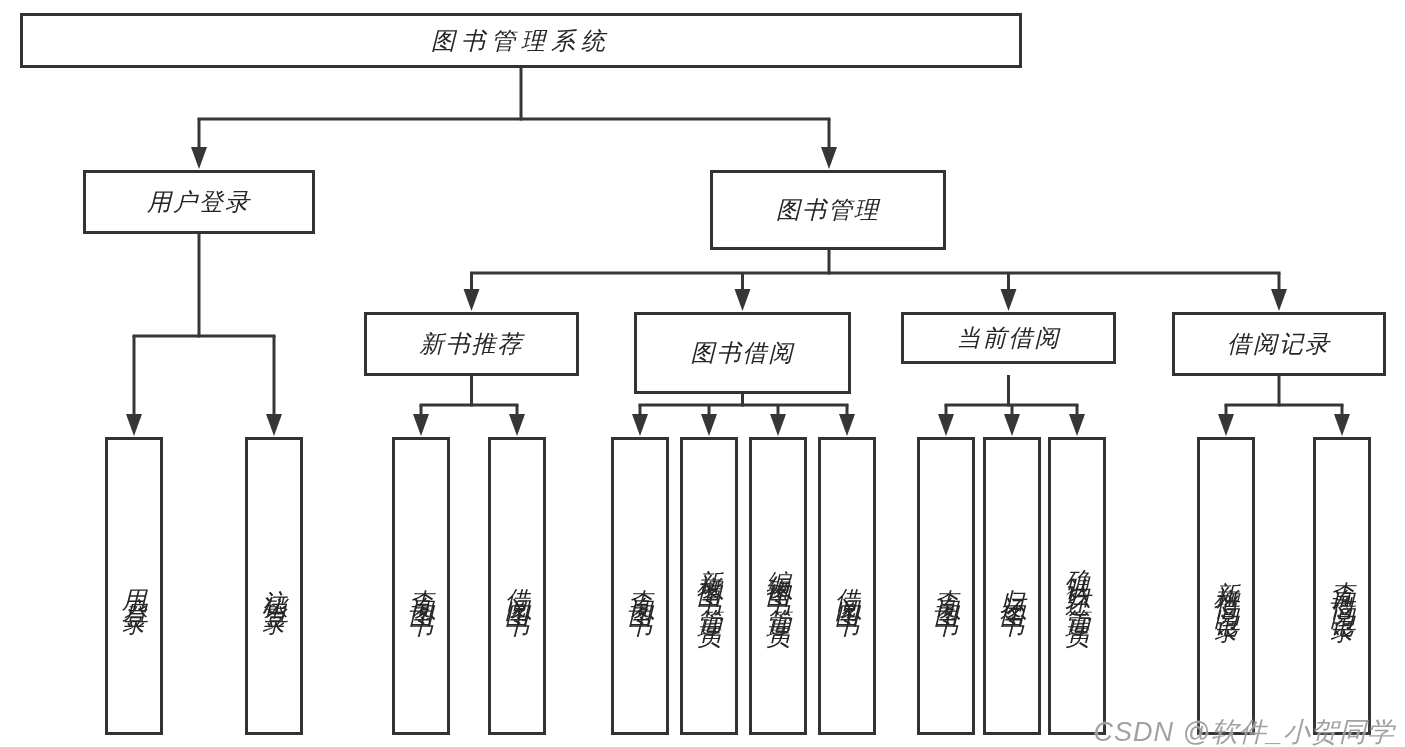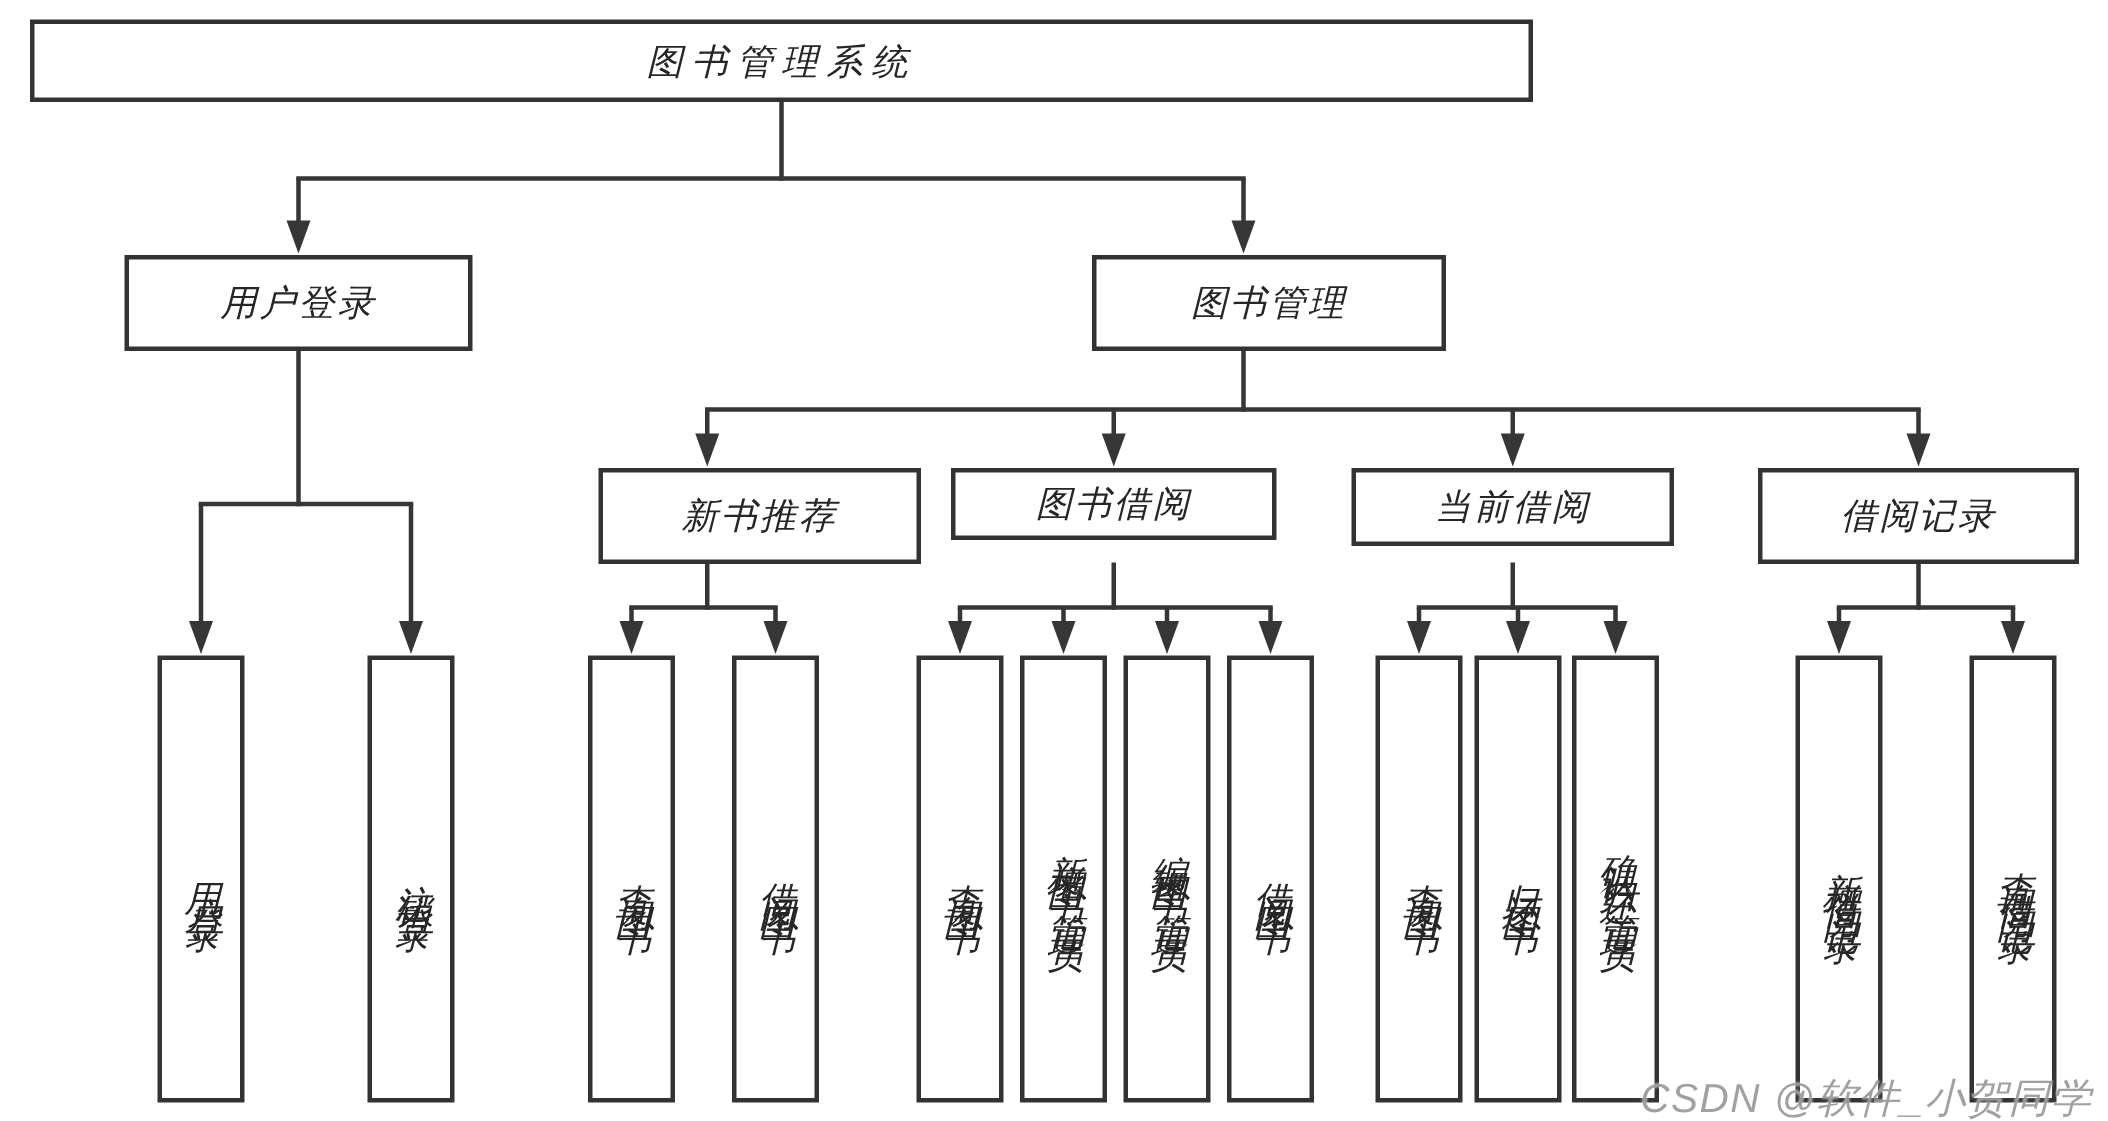--- a/index.html
+++ b/index.html
@@ -125,28 +125,28 @@
     <polygon points="1342,436 1334,414 1350,414"></polygon>
   </svg>
 
   <div class="box root" style="left:20px; top:13px; width:1002px; height:55px;">
     <span class="t">图书管理系统</span>
   </div>
 
   <div class="box" style="left:83px; top:170px; width:232px; height:64px;">
     <span class="t">用户登录</span>
   </div>
-  <div class="box" style="left:728px; top:170px; width:236px; height:64px;">
+  <div class="box" style="left:710px; top:170px; width:236px; height:80px;">
     <span class="t">图书管理</span>
   </div>
 
-  <div class="box" style="left:364px; top:312px; width:215px; height:64px;margin-left:35px;">
+  <div class="box" style="left:364px; top:312px; width:215px; height:64px;">
     <span class="t">新书推荐</span>
   </div>
-  <div class="box" style="left:634px; top:312px; width:217px; height:48px;">
+  <div class="box" style="left:634px; top:312px; width:217px; height:82px;">
     <span class="t">图书借阅</span>
   </div>
   <div class="box" style="left:901px; top:312px; width:215px; height:52px;">
     <span class="t">当前借阅</span>
   </div>
   <div class="box" style="left:1172px; top:312px; width:214px; height:64px;">
     <span class="t">借阅记录</span>
   </div>
 
   <div class="box v" style="left:105px; top:437px; width:58px; height:298px;">

